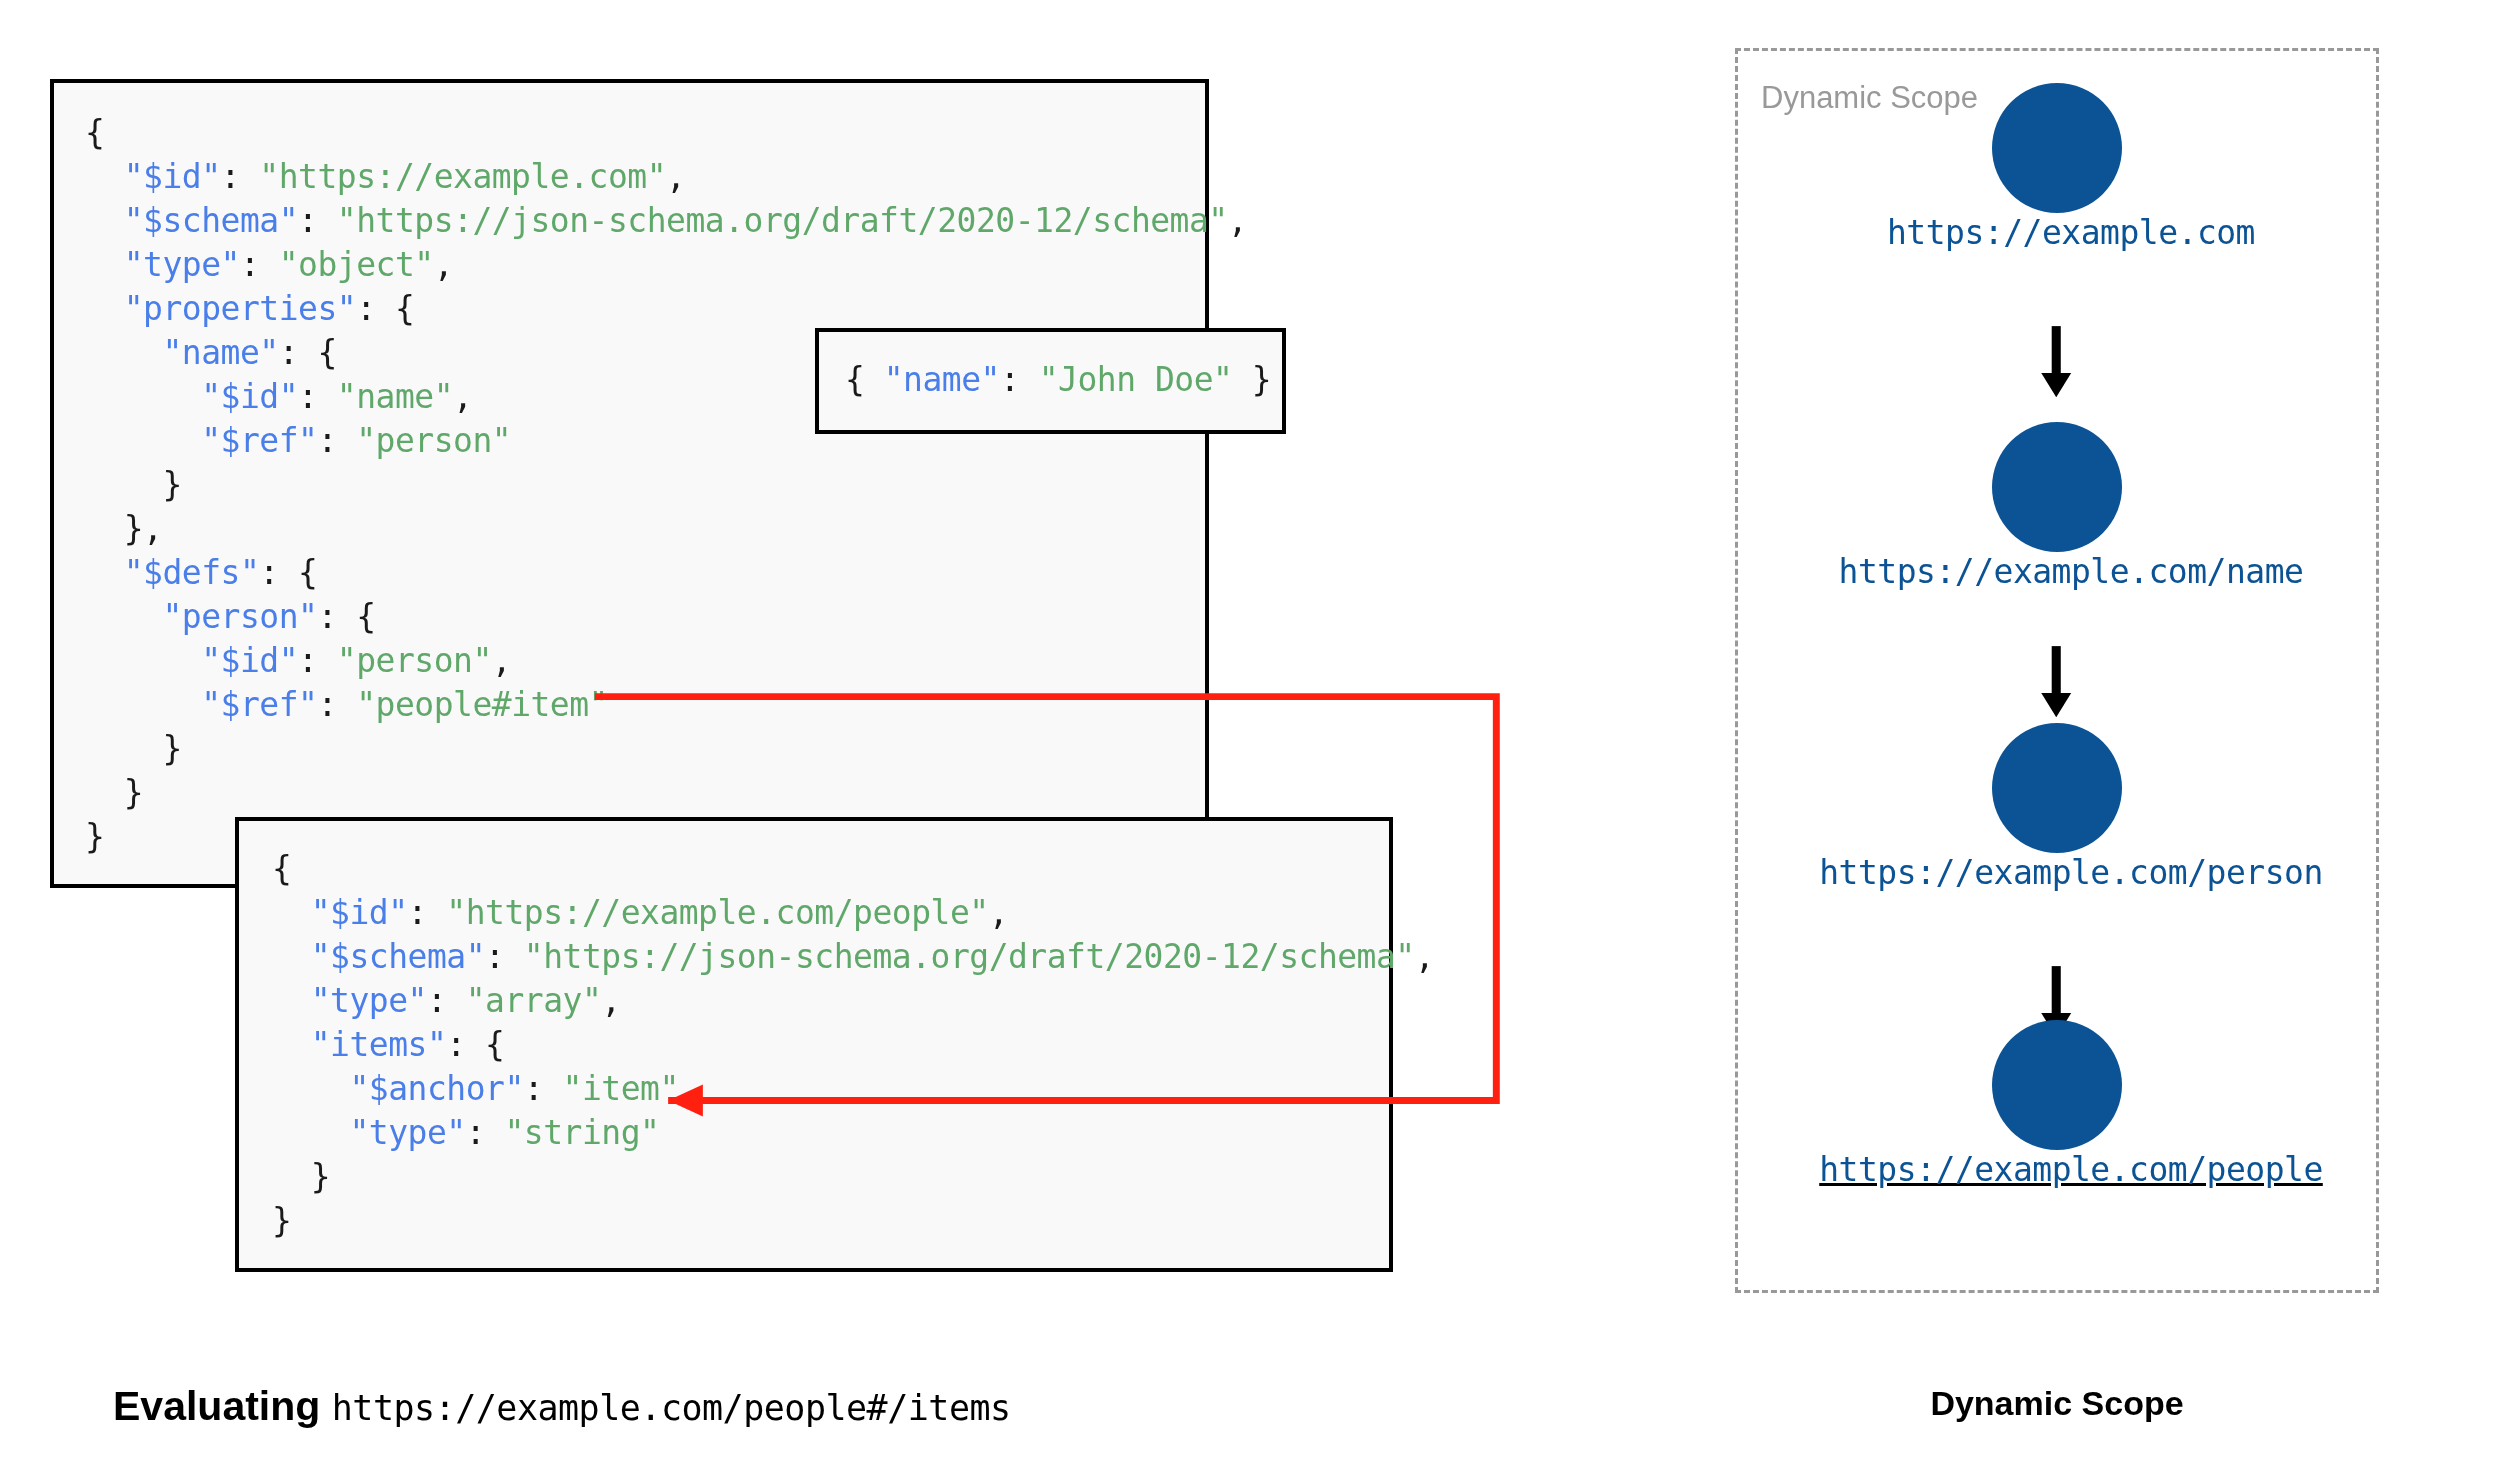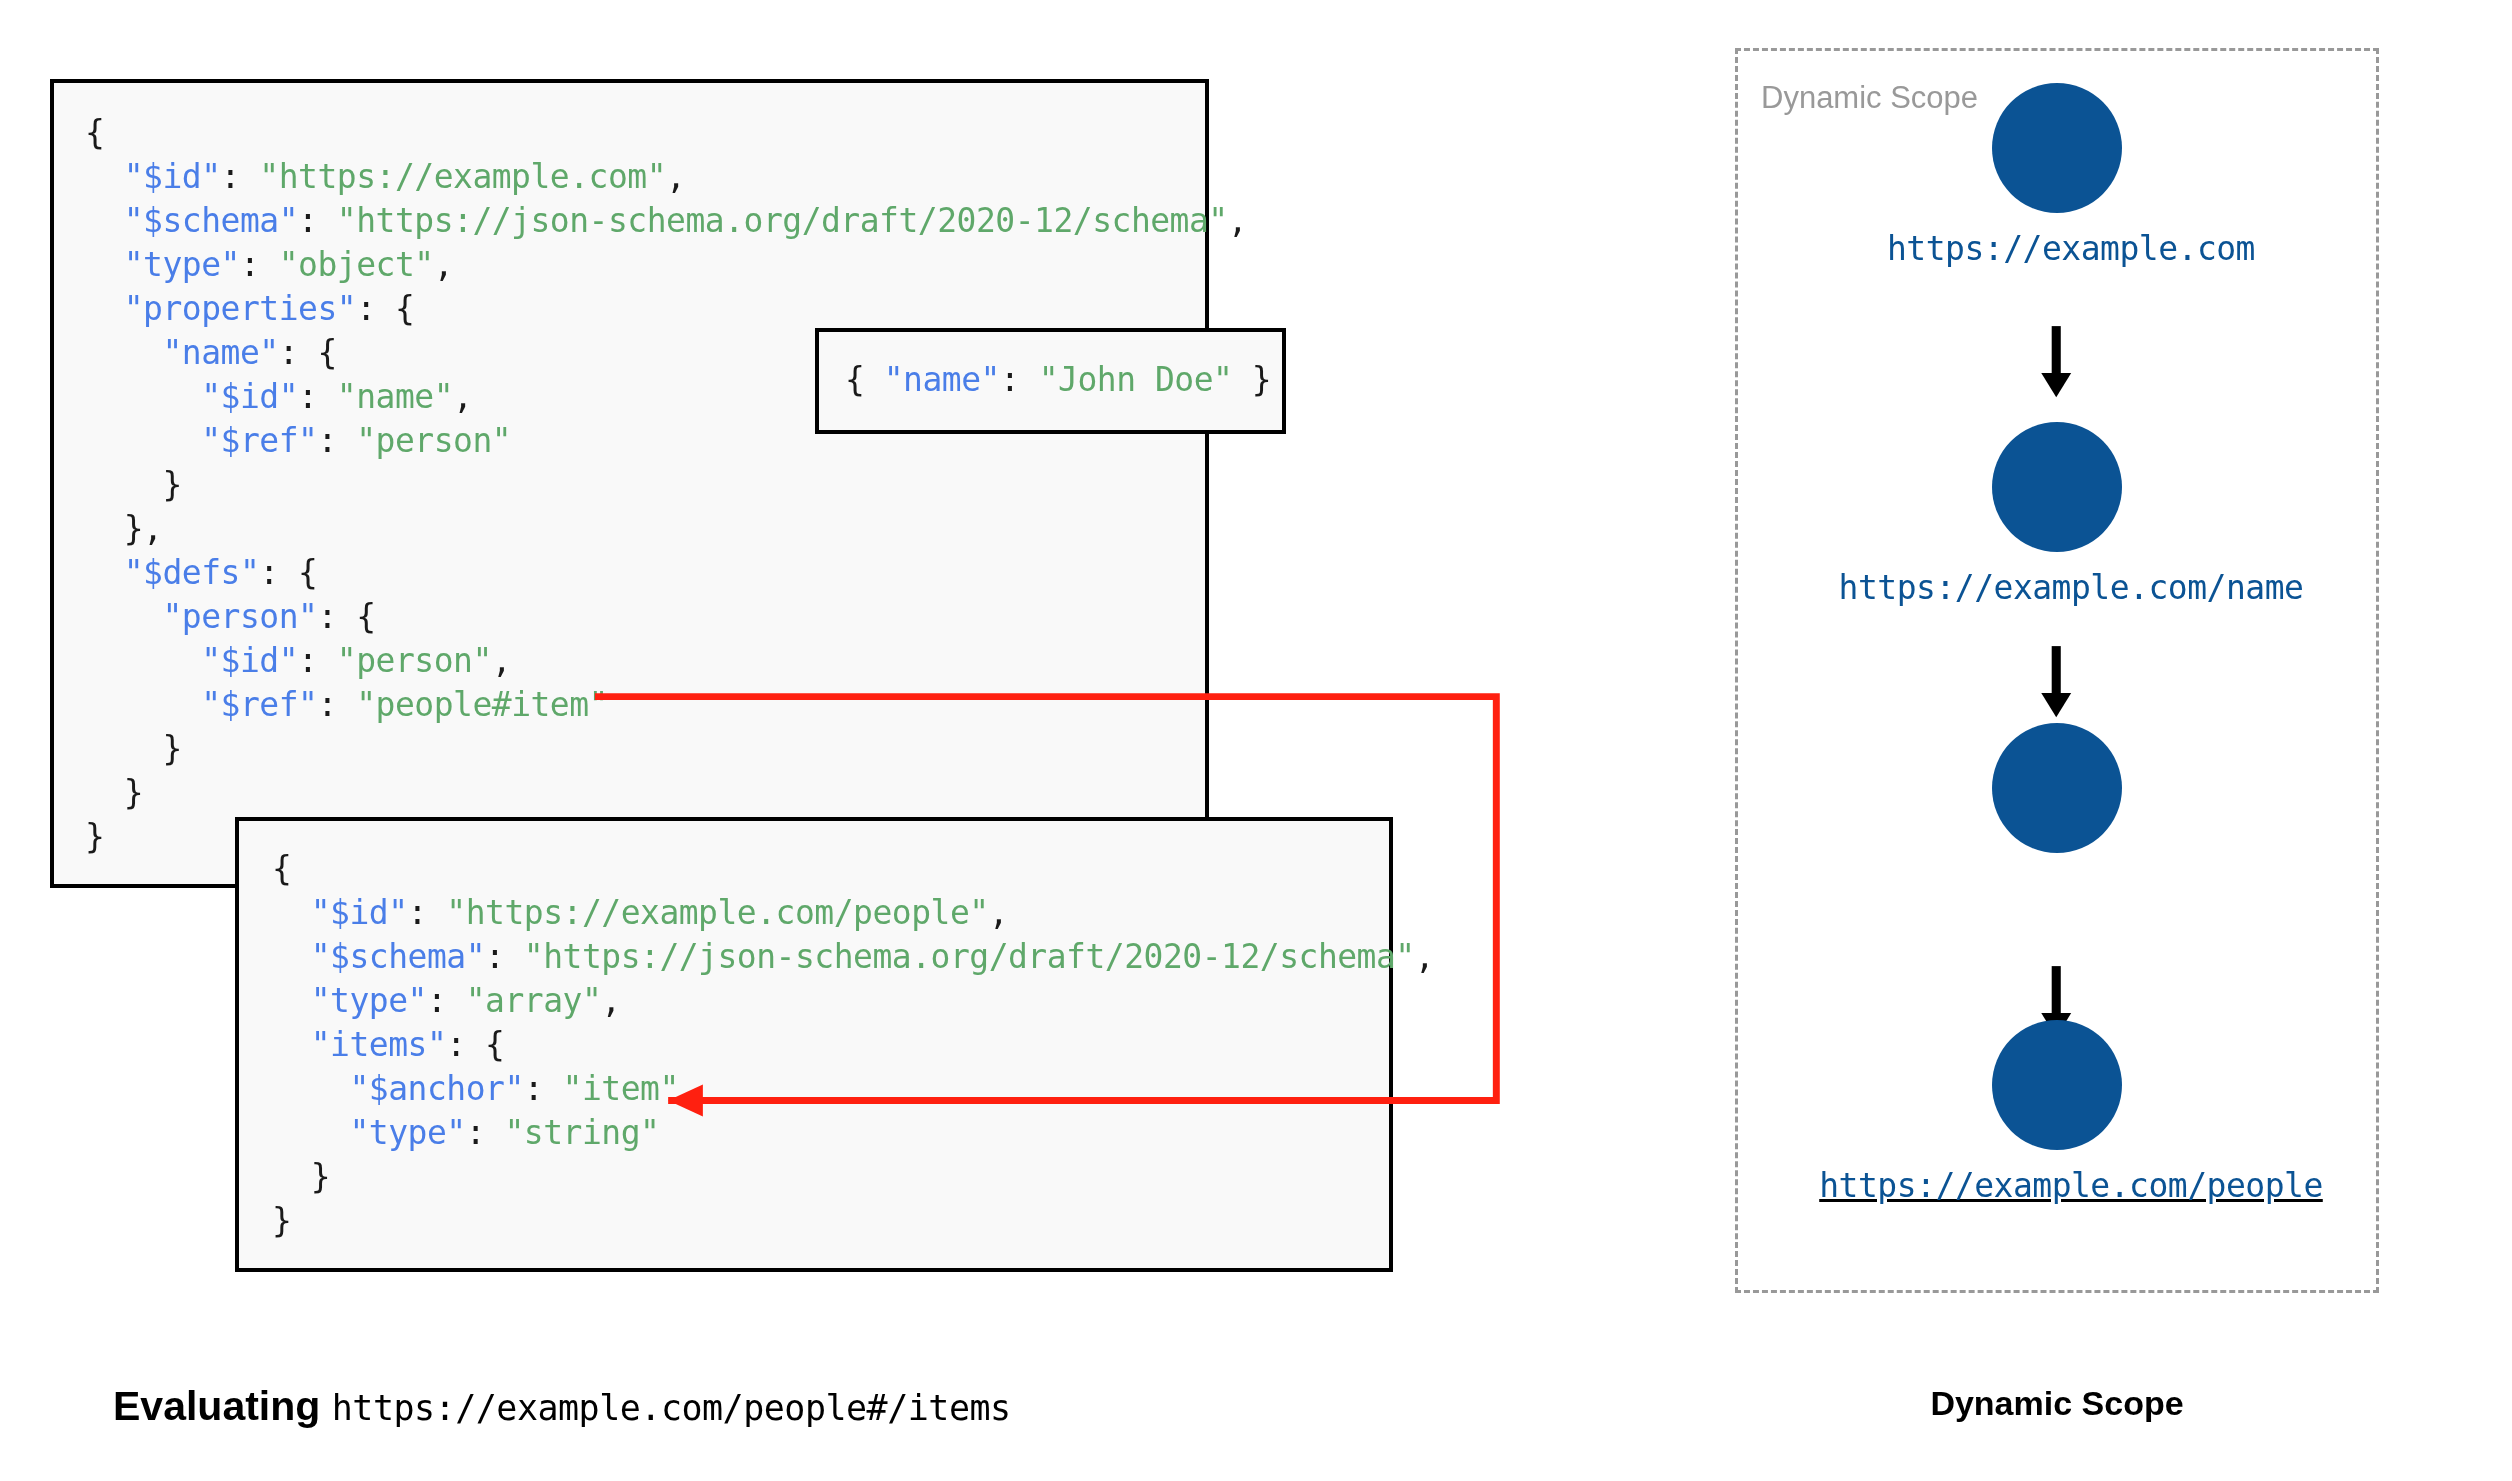--- a/index.html
+++ b/index.html
@@ -103,21 +103,20 @@
     text-align: center;
     z-index: 3;
   }
   .scope-circle {
     width: 130px; height: 130px;
     border-radius: 50%;
     background: #0b5394;
     margin: 0 auto;
   }
   .scope-label {
-    margin-top: 16px;
     font-family: "DejaVu Sans Mono", "Liberation Mono", monospace;
     font-size: 33px;
     color: #0b5394;
     letter-spacing: -0.5px;
     white-space: pre;
     padding-left: 28px;
   }
   .scope-arrow {
     position: absolute;
     left: 2037px;
@@ -190,20 +189,21 @@
     <div class="scope-circle" style="background: rgb(11, 83, 148);"></div>
     <div class="scope-label" style="color: rgb(11, 83, 148);">https://example.com/name</div>
   </div>
   <svg class="scope-arrow" style="top:646px; height:75px;" viewBox="0 0 73 140">
     <line x1="36" y1="0" x2="36" y2="95" stroke="#000" stroke-width="17"></line>
     <polygon points="36,133 8,88 64,88" fill="#000"></polygon>
   </svg>
 
   <div class="scope-node" style="top:723px;">
     <div class="scope-circle" style="background: rgb(11, 83, 148);"></div>
+    <div class="scope-label" style="color: rgb(11, 83, 148);">https://example.com/person</div>
   </div>
   <svg class="scope-arrow" style="top:966px; height:75px;" viewBox="0 0 73 140">
     <line x1="36" y1="0" x2="36" y2="95" stroke="#000" stroke-width="17"></line>
     <polygon points="36,133 8,88 64,88" fill="#000"></polygon>
   </svg>
 
   <div class="scope-node" style="top:1020px;text-decoration:underline;">
     <div class="scope-circle" style="background: rgb(11, 83, 148);"></div>
     <div class="scope-label" style="color: rgb(11, 83, 148);">https://example.com/people</div>
   </div>

